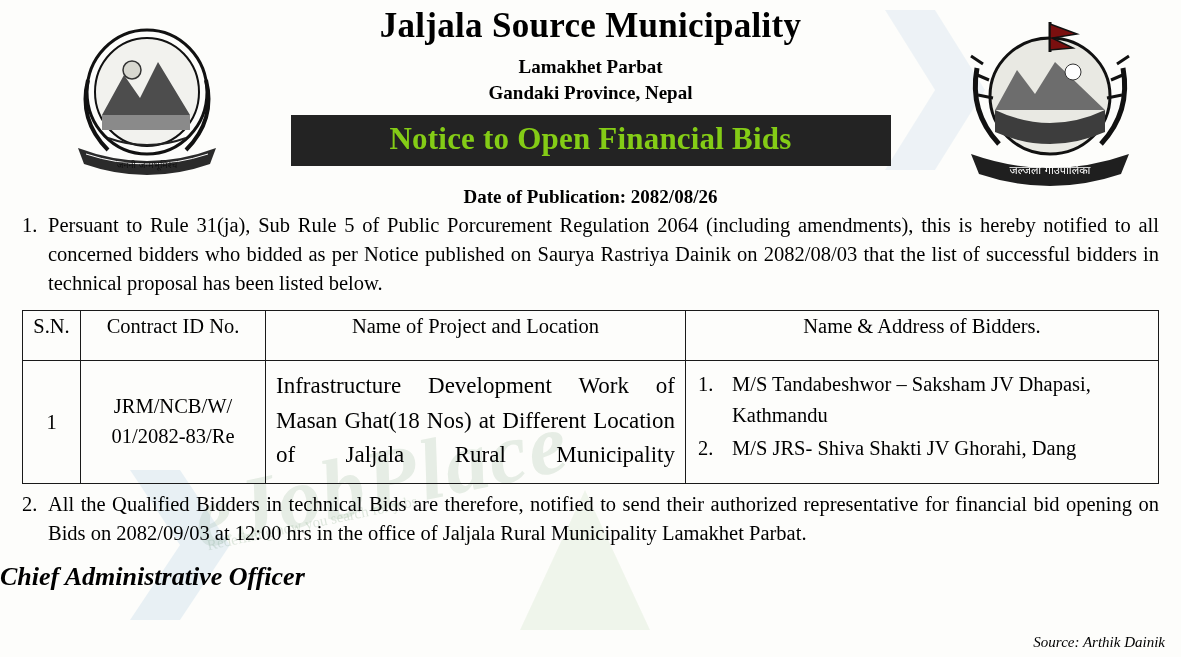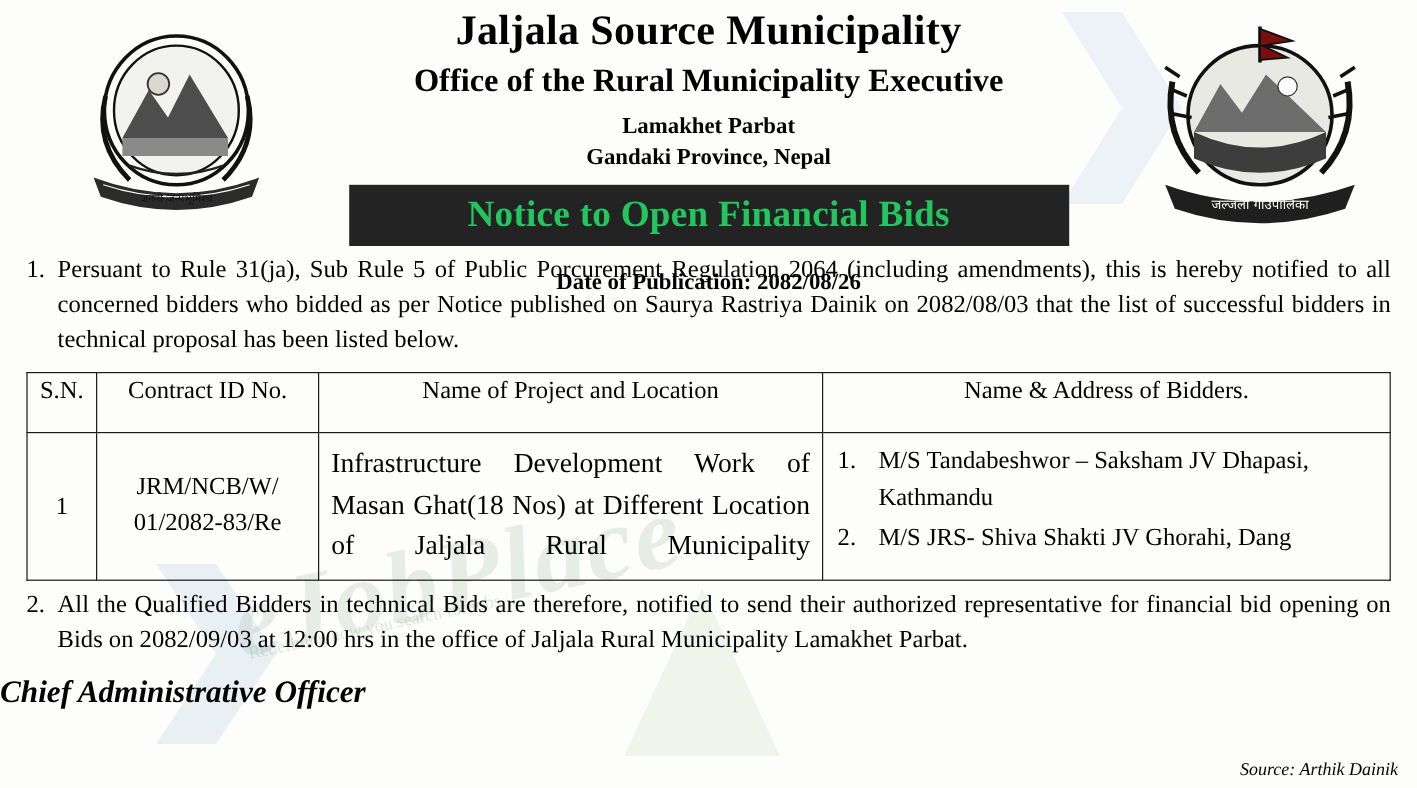--- a/index.html
+++ b/index.html
@@ -111,21 +111,21 @@
   .org-province {
     font-size: 19px;
     font-weight: bold;
     line-height: 1.35;
   }
   .notice-banner {
     display: block;
     margin: 9px auto 0 auto;
     width: 600px;
     background: #232323;
-    color: #22c55e;
+    color: #84cc16;
     font-size: 31px;
     font-weight: bold;
     padding: 6px 0 9px 0;
     letter-spacing: 0.2px;
   }
   .pub-date {
     font-size: 19px;
     font-weight: bold;
     margin-top: 20px;
   }
@@ -271,21 +271,20 @@
         <path d="M168 50 q8 44 -22 76" fill="none" stroke="#111" stroke-width="5"></path>
         <path d="M28 46 l-12 -8 M34 62 l-14 -6 M38 80 l-15 -3" stroke="#111" stroke-width="3"></path>
         <path d="M162 46 l12 -8 M156 62 l14 -6 M152 80 l15 -3" stroke="#111" stroke-width="3"></path>
 
         <path d="M16 136 q79 28 158 0 l-8 20 q-71 24 -142 0 Z" fill="#1f1f1f"></path>
         <text x="95" y="156" font-size="11" fill="#ffffff" text-anchor="middle" font-family="DejaVu Sans, sans-serif">जल्जला गाउँपालिका</text>
       </svg>
 
       <div class="title-block">
         <div class="org-name">Jaljala Source Municipality</div>
-        <div class="org-office">Office of the Rural Municipality Executive</div>
         <div class="org-place">Lamakhet Parbat</div>
         <div class="org-province">Gandaki Province, Nepal</div>
         <div class="notice-banner">Notice to Open Financial Bids</div>
         <div class="pub-date">Date of Publication: 2082/08/26</div>
       </div>
     </div>
 
     <div class="para">
       <span class="marker">1.</span>
       <span>Persuant to Rule 31(ja), Sub Rule 5 of Public Porcurement Regulation 2064 (including amendments), this is hereby notified to all concerned bidders who bidded as per Notice  published on Saurya Rastriya Dainik on 2082/08/03 that the list of successful bidders in technical proposal has been listed below.</span>

